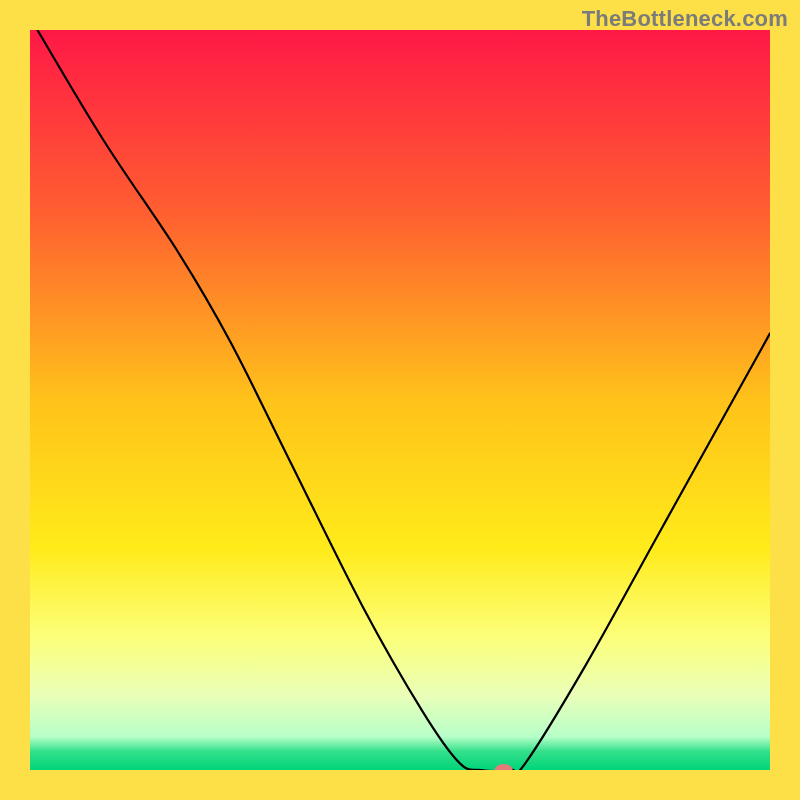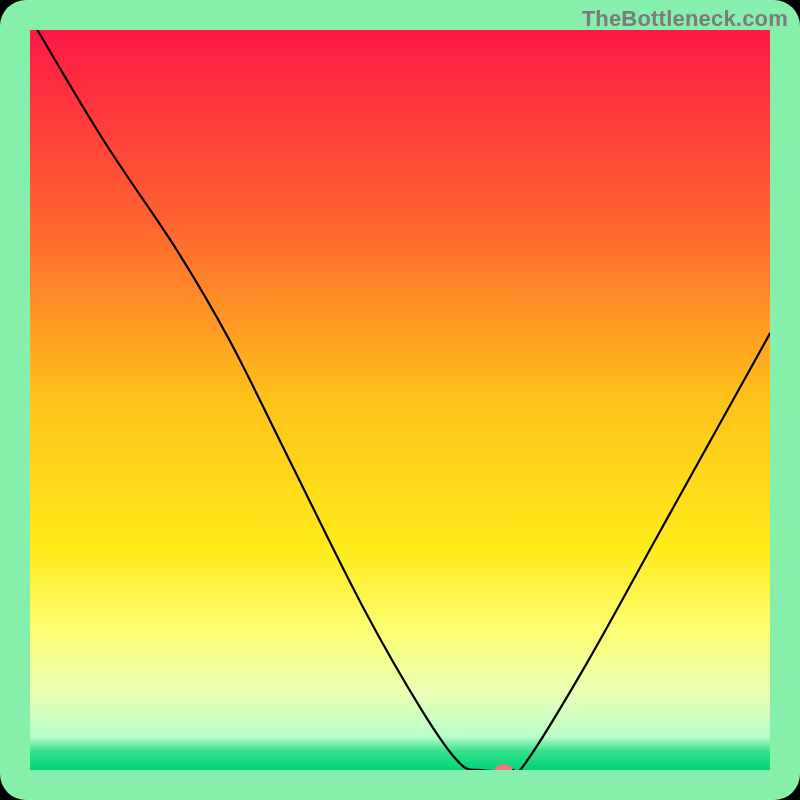--- a/index.html
+++ b/index.html
@@ -1,22 +1,21 @@
 <!DOCTYPE html>
 <html><head>
 <meta charset="utf-8">
 <style>
   * { margin: 0; padding: 0; box-sizing: border-box; }
   html, body { width: 800px; height: 800px; overflow: hidden; background: #000; }
   .frame {
     position: relative;
     width: 800px;
     height: 800px;
-    background: #86efac;
-    border-radius: 26px;
+    background: #fde047;
   }
   .watermark {
     position: absolute;
     top: 6px;
     right: 12px;
     font-family: Arial, Helvetica, sans-serif;
     font-size: 22px;
     font-weight: 600;
     color: #7b7b7b;
     letter-spacing: 0.2px;

